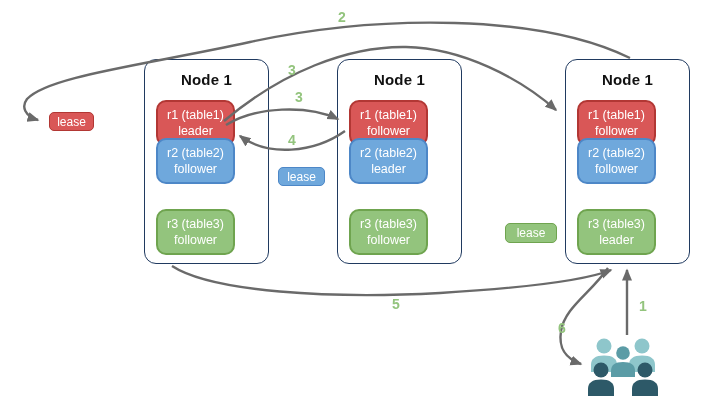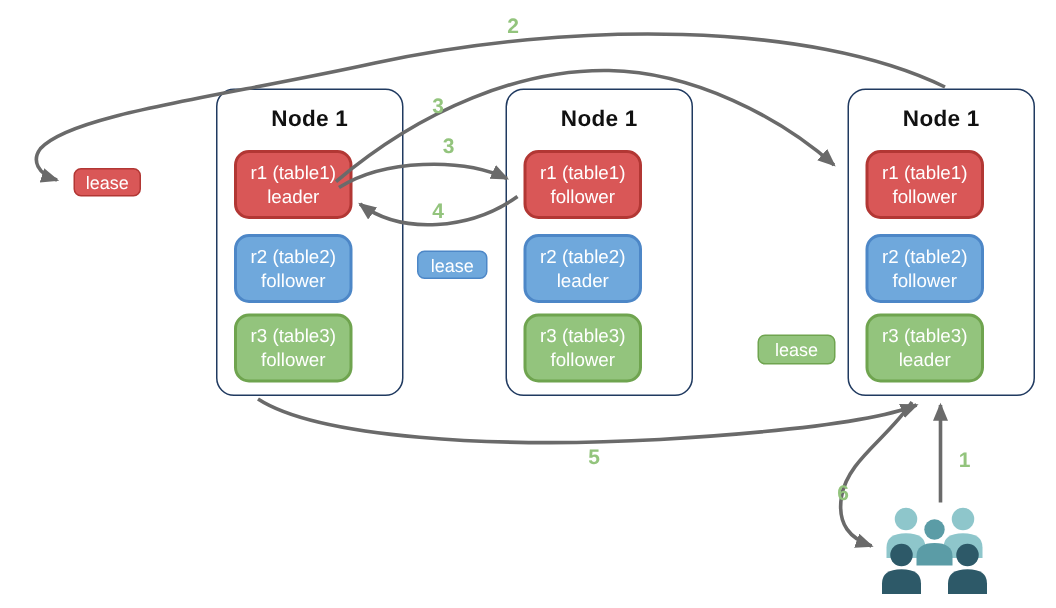--- a/index.html
+++ b/index.html
@@ -18,21 +18,21 @@
   }
   .replica{
     position:absolute;left:11px;width:79px;height:46px;border-radius:10px;box-sizing:border-box;
     display:flex;flex-direction:column;align-items:center;justify-content:center;
     color:#ffffff;font-size:12.5px;line-height:1.28;text-align:center;
   }
   .replica.red{background:var(--red-fill,#d95757);border:2px solid var(--red-border,#b23734);}
   .replica.blue{background:var(--blue-fill,#6fa8dc);border:2px solid var(--blue-border,#4d87c7);}
   .replica.green{background:var(--green-fill,#93c47d);border:2px solid var(--green-border,#6fa44f);}
   .replica.r1{top:40px;}
-  .replica.r2{top:96px;}
+  .replica.r2{top:78px;}
   .replica.r3{top:149px;}
   .lease{
     position:absolute;height:19px;border-radius:5px;box-sizing:border-box;z-index:2;
     color:#ffffff;font-size:12px;line-height:16px;text-align:right;
     display:flex;align-items:center;justify-content:center;
   }
   .lease.red{background:var(--red-fill,#d95757);border:1.5px solid var(--red-border,#b23734);}
   .lease.blue{background:var(--blue-fill,#6fa8dc);border:1.5px solid var(--blue-border,#4d87c7);}
   .lease.green{background:var(--green-fill,#93c47d);border:1.5px solid var(--green-border,#6fa44f);}
   .step{

